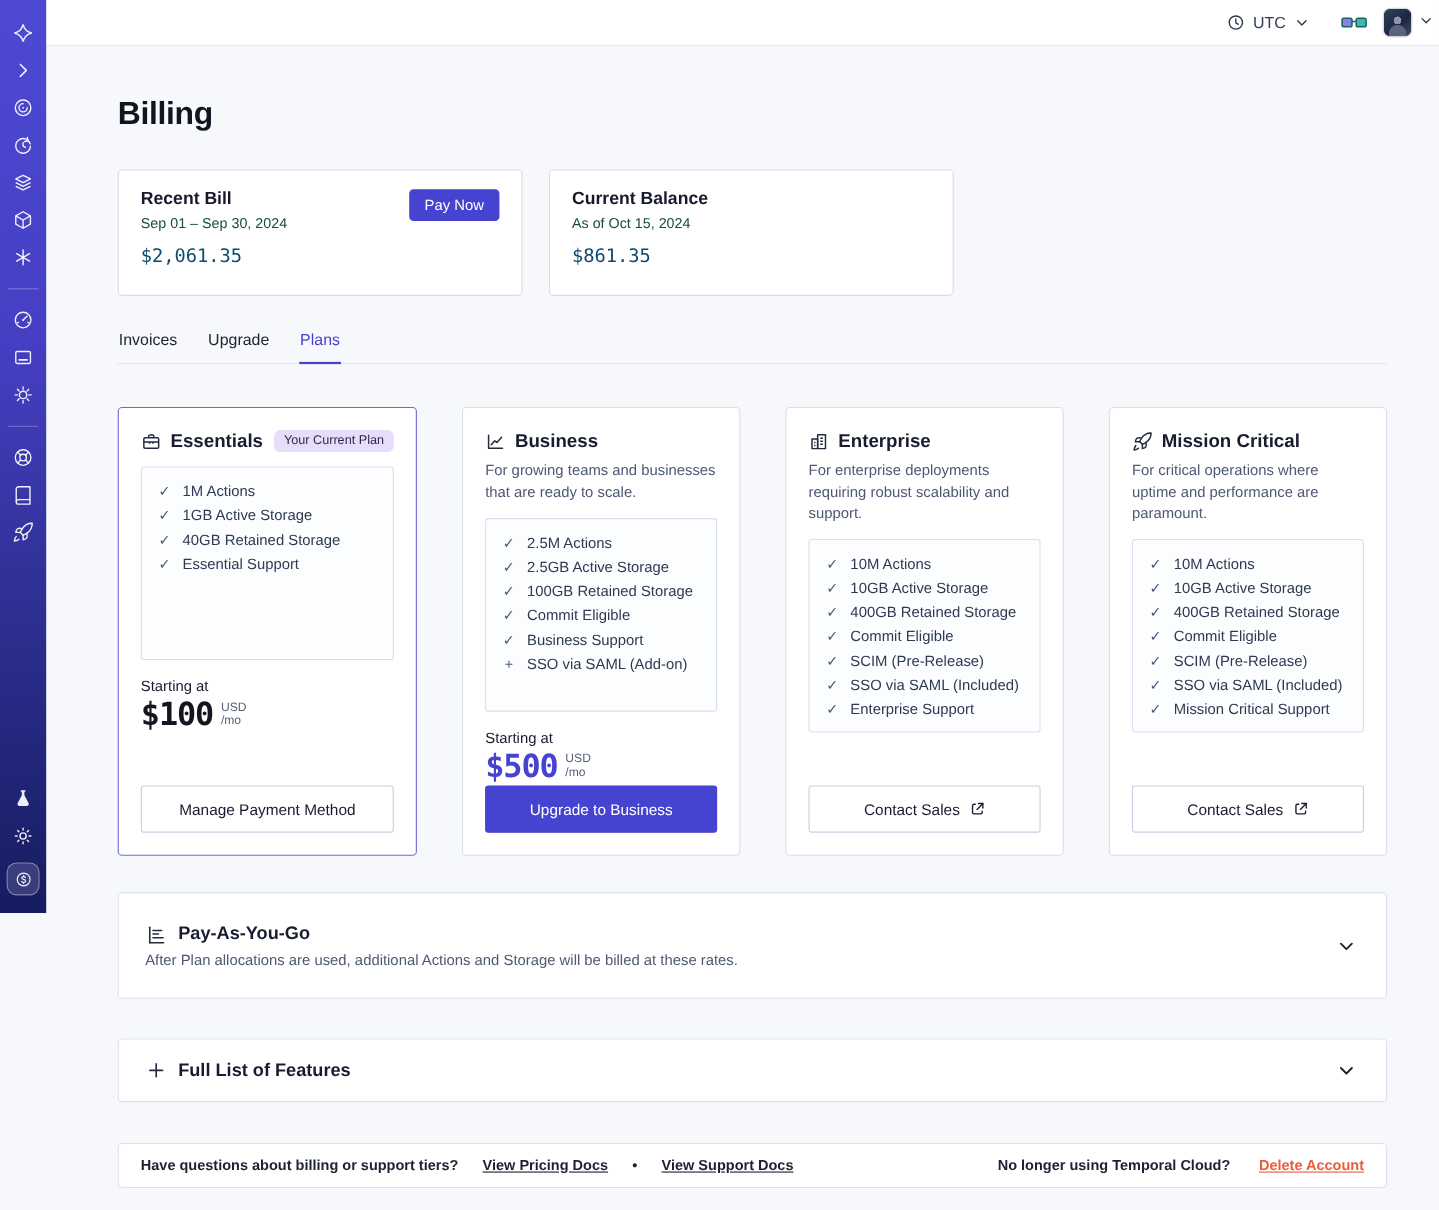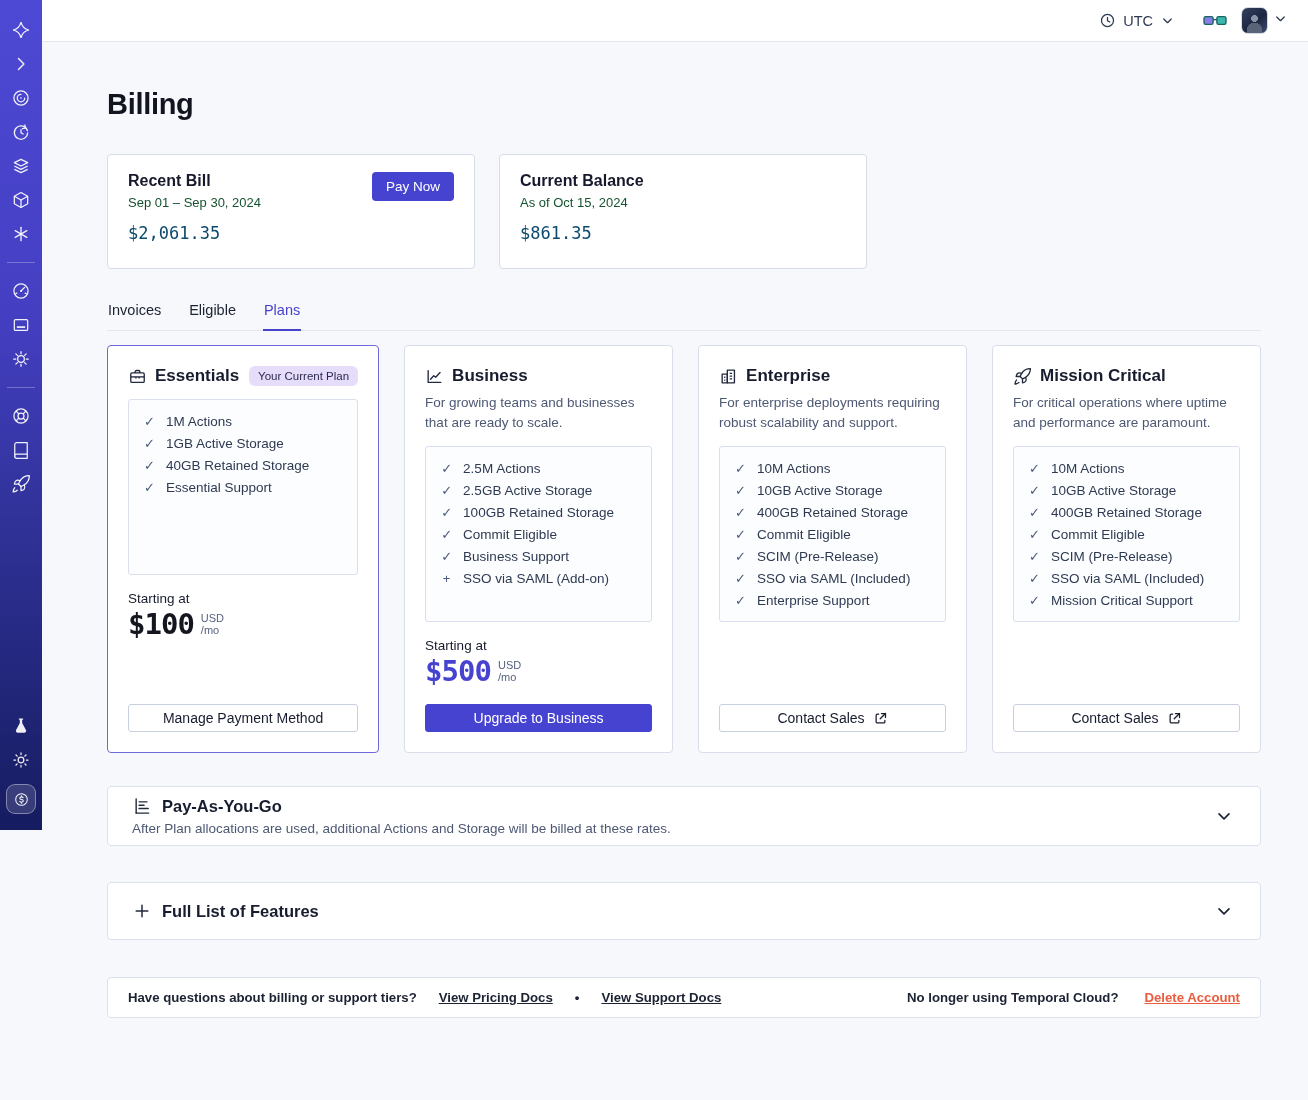--- a/index.html
+++ b/index.html
@@ -32,21 +32,21 @@
     width:30px; height:30px; border-radius:9px; margin-bottom:0;
     background:rgba(255,255,255,0.14); border:1px solid rgba(255,255,255,0.38);
   }
   .nav-active svg { width:17px; height:17px; }
 
   
   .topbar {
     position:absolute; left:42px; top:0; right:0; height:42px;
     background:#ffffff; border-bottom:1px solid #e5e7f0;
     display:flex; align-items:center; justify-content:flex-end;
-    padding-right:20px;
+    padding-right:4px;
   }
   .tz-group { display:flex; align-items:center; gap:7px; color:#2f3a52; font-size:14.5px; font-weight:500; cursor:pointer; }
   .tz-group svg { display:block; }
   .glasses { margin-left:28px; margin-right:14px; cursor:pointer; display:flex; }
   .user-menu { display:flex; align-items:center; gap:5px; cursor:pointer; }
   .avatar {
     width:27px; height:27px; border-radius:7px;
     background:
       radial-gradient(circle at 50% 42%, #8a93a8 0 18%, transparent 19%),
       radial-gradient(circle at 50% 90%, #5a6478 0 30%, transparent 31%),
@@ -72,21 +72,21 @@
     border:none; border-radius:4px; font-size:13.5px; padding:7px 14px;
     font-family:inherit; cursor:pointer;
   }
 
   
   .tabs { display:flex; gap:26px; margin-top:27px; border-bottom:1px solid #e3e6ee; }
   .tab { font-size:14.5px; font-weight:500; color:#1b2232; padding:6px 1px 11px 1px; cursor:pointer; }
   .tab.active { color:#4742ce; border-bottom:2px solid #4742ce; margin-bottom:-1px; }
 
   
-  .plans-grid { display:grid; grid-template-columns:repeat(4,1fr); gap:25px; margin-top:14px; }
+  .plans-grid { display:grid; grid-template-columns:repeat(4,1fr); gap:41px; margin-top:39px; }
   .plan-card {
     height:408px; background:#fff; border:1px solid #d9deea; border-radius:4px;
     padding:20px; display:flex; flex-direction:column;
   }
   .plan-card.current { border:1.5px solid #6e68da; }
   .plan-head { display:flex; align-items:center; gap:8px; }
   .plan-head h3 { font-size:17px; font-weight:700; color:#171c2e; white-space:nowrap; }
   .plan-ic { width:19px; height:19px; color:#232a3d; display:flex; flex:0 0 auto; }
   .plan-ic svg { width:19px; height:19px; }
   .badge {
@@ -100,34 +100,34 @@
   }
   .feat { display:flex; gap:10px; font-size:13.5px; color:#2e3a52; line-height:1; align-items:center; }
   .feat .mark { color:#49597b; font-size:13px; width:13px; text-align:center; }
   .price-block { margin-top:16px; }
   .starting { font-size:13.5px; font-weight:500; color:#171c2e; }
   .price-row { display:flex; align-items:flex-start; gap:7px; margin-top:1px; }
   .price { font-size:29px; font-weight:700; color:#14161f; letter-spacing:-1px; }
   .price.accent { color:#4743d1; }
   .per { display:flex; flex-direction:column; font-size:11px; color:#55627e; line-height:12px; padding-top:5px; }
   .cta {
-    margin-top:auto; height:28px; border-radius:3px; font-size:14px; font-weight:500;
+    margin-top:auto; height:43px; border-radius:3px; font-size:14px; font-weight:500;
     font-family:inherit; cursor:pointer; display:flex; align-items:center; justify-content:center; gap:8px;
   }
   .cta.outline { background:#fff; border:1px solid #c8d0df; color:#171c2e; }
   .cta.solid { background:#4743d1; border:1px solid #4743d1; color:#fff;align-items:center; }
   .cta svg { display:block; }
 
   
   .accordion {
     background:#fff; border:1px solid #dde1ec; border-radius:4px;
     display:flex; align-items:center; justify-content:space-between;
     padding:0 26px 0 24px; position:relative;
   }
-  .acc-payg { margin-top:33px; height:60px; }
+  .acc-payg { margin-top:33px; height:97px; }
   .acc-feat { margin-top:36px; height:58px; }
   .acc-title-row { display:flex; align-items:center; gap:10px; }
   .acc-title-row h3 { font-size:16.5px; font-weight:700; color:#171c2e; }
   .acc-ic { width:20px; height:20px; color:#232a3d; display:flex; }
   .acc-desc { font-size:13.5px; color:#4d5873; margin-top:5px; }
   .chev-btn { color:#1b2232; cursor:pointer; display:flex; }
 
   
   .help-bar {
     margin-top:37px; height:41px; background:#fff; border:1px solid #dde1ec; border-radius:4px;
@@ -294,21 +294,21 @@
     </section>
     <section class="summary-card">
       <h2>Current Balance</h2>
       <div class="summary-sub">As of Oct 15, 2024</div>
       <div class="summary-amount mono">$861.35</div>
     </section>
   </div>
 
   <nav class="tabs">
     <div class="tab">Invoices</div>
-    <div class="tab">Eligible</div>
+    <div class="tab">Upgrade</div>
     <div class="tab active">Plans</div>
   </nav>
 
   <div class="plans-grid">
 
     <section class="plan-card current">
       <div class="plan-head">
         <span class="plan-ic">
           <svg viewBox="0 0 24 24" fill="none" stroke="currentColor" stroke-width="1.7" stroke-linejoin="round">
               <rect x="3.5" y="7.5" width="17" height="12" rx="1.5"></rect>

